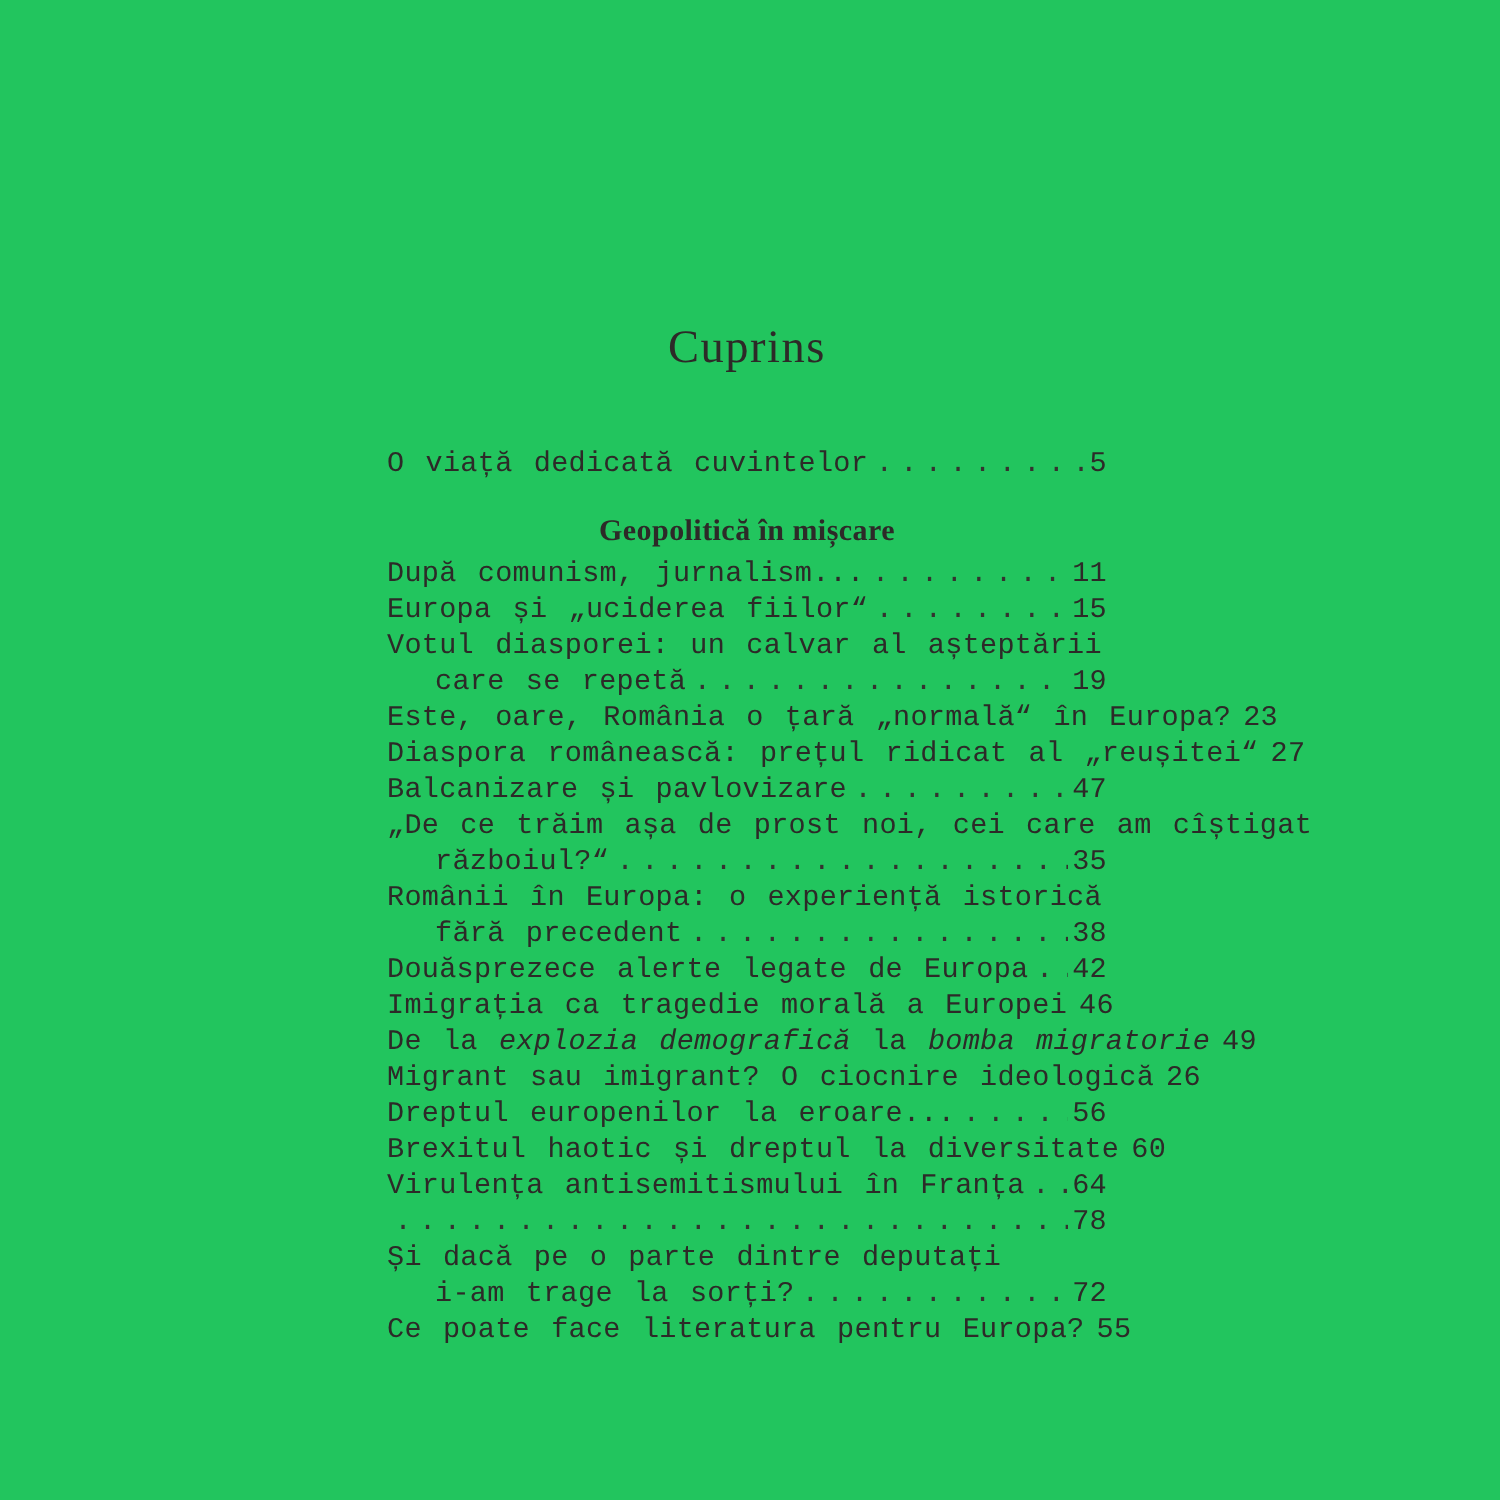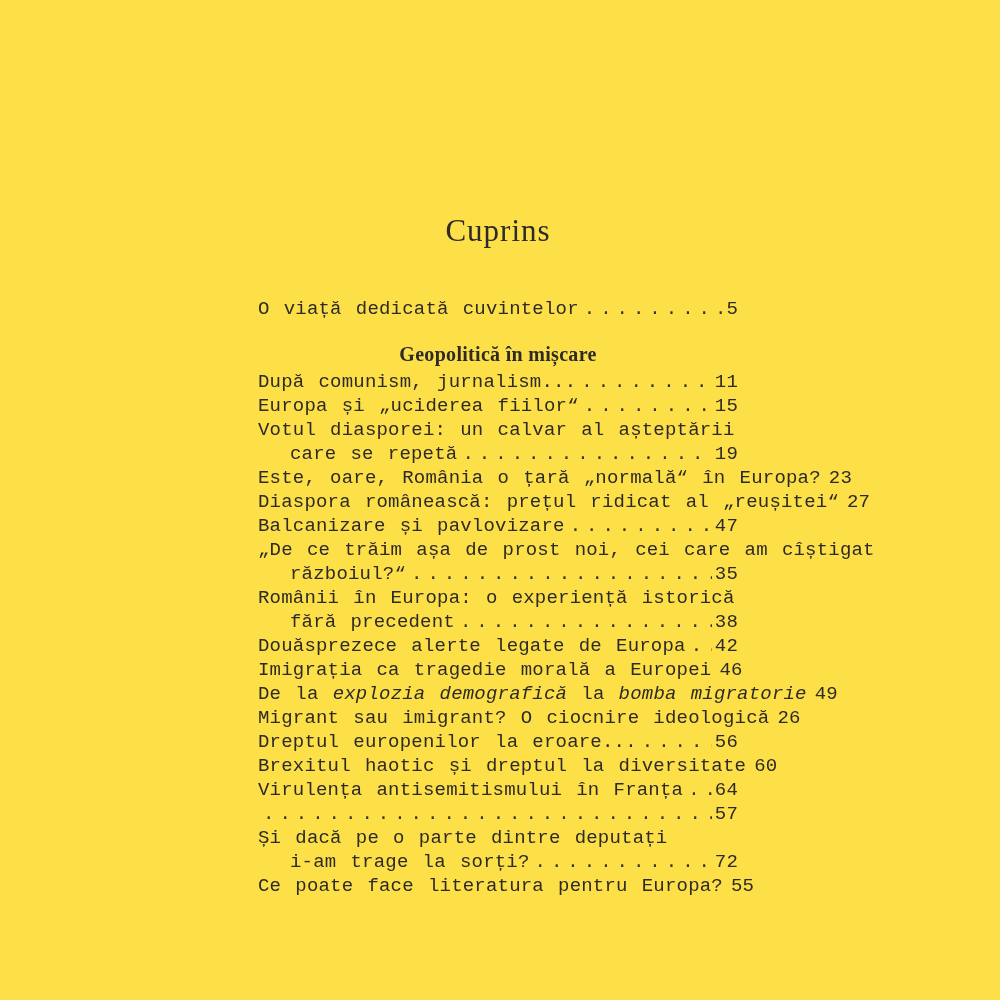--- a/index.html
+++ b/index.html
@@ -2,21 +2,21 @@
 <html><head>
 <meta charset="utf-8">
 <style>
   html,body{margin:0;padding:0}
   body{
     width:1000px;height:1000px;overflow:hidden;
     background:#ffffff;
     font-family:"Liberation Serif","DejaVu Serif",serif;
     color:#2d2a28;
   }
-  .sheet{position:absolute;inset:0;background:#fde047}
+  .sheet{position:absolute;inset:0;background:#22c55e}
   .content{position:absolute;left:258px;top:0;width:480px}
   .title{
     font-weight:normal;font-size:31px;line-height:31px;
     letter-spacing:1px;text-align:center;margin:215px 0 0 0;
   }
   .section{
     font-weight:bold;font-size:20px;line-height:24px;
     letter-spacing:.3px;text-align:center;margin:21px 0 0 0;
   }
   .toc{font-size:19px}
@@ -132,21 +132,21 @@
           <span class="leader">..........................................................................................</span>
           <span class="pg">60</span>
         </div>
         <div class="row">
           <span class="t"><span>Virulența antisemitismului în Franța</span></span>
           <span class="leader">..........................................................................................</span>
           <span class="pg">64</span>
         </div>
         <div class="row">
           <span class="leader">..........................................................................................</span>
-          <span class="pg">57</span>
+          <span class="pg">78</span>
         </div>
         <div class="row">
           <span class="t"><span>Și dacă pe o parte dintre deputați</span></span>
         </div>
         <div class="row">
           <span class="t ind"><span>i-am trage la sorți?</span></span>
           <span class="leader">..........................................................................................</span>
           <span class="pg">72</span>
         </div>
         <div class="row">

